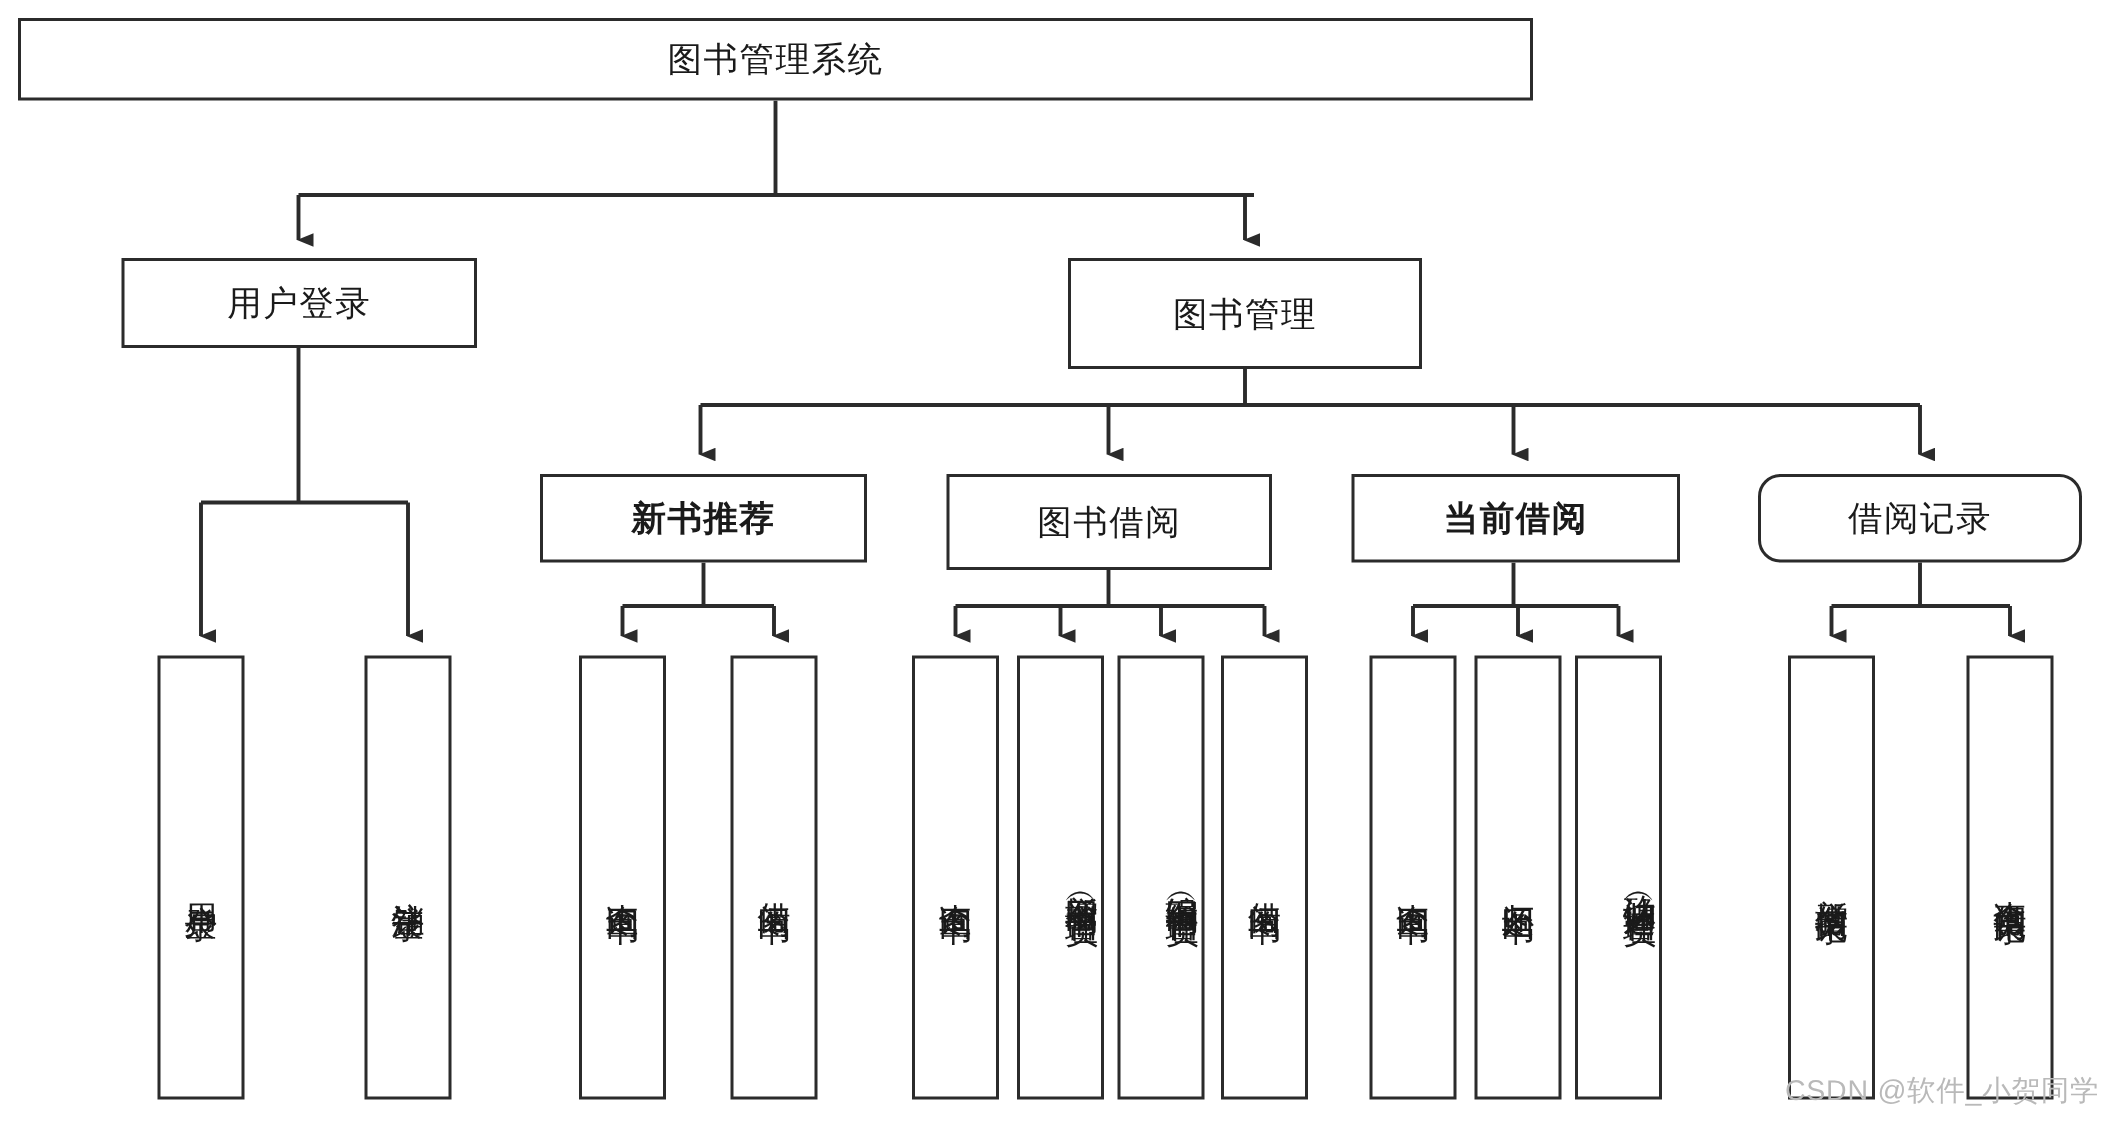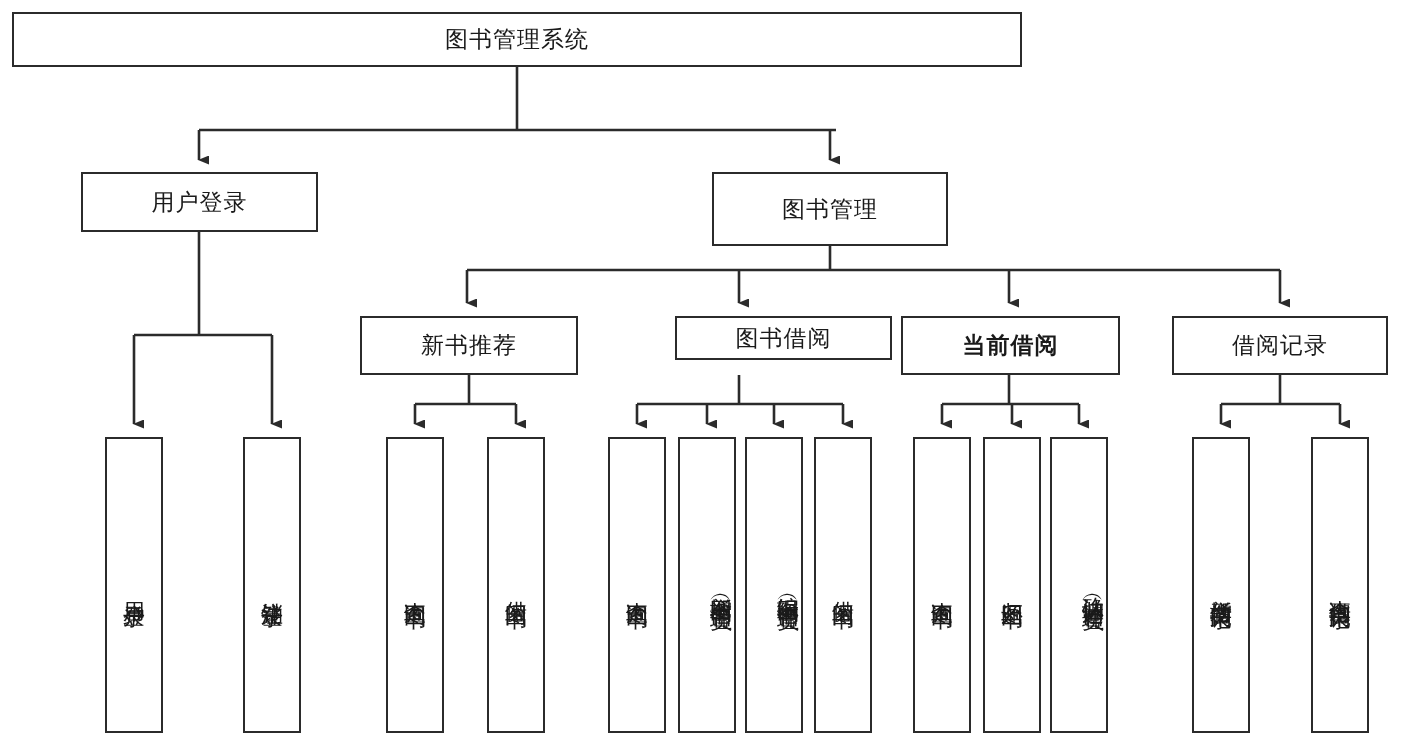--- a/index.html
+++ b/index.html
@@ -126,30 +126,30 @@
     <span>图书管理系统</span>
   </div>
 
   <div class="node horizontal" style="left:81px; top:172px; width:237px; height:60px;">
     <span>用户登录</span>
   </div>
   <div class="node horizontal" style="left:712px; top:172px; width:236px; height:74px;">
     <span>图书管理</span>
   </div>
 
-  <div class="node horizontal" style="left:360px; top:316px; width:218px; height:59px;">
+  <div class="node horizontal" style="left:360px; top:316px; width:218px; height:59px;font-weight:bold;">
     <span>新书推荐</span>
   </div>
-  <div class="node horizontal" style="left:631px; top:316px; width:217px; height:44px;margin-left:44px;">
+  <div class="node horizontal" style="left:631px; top:316px; width:217px; height:64px;">
     <span>图书借阅</span>
   </div>
   <div class="node horizontal" style="left:901px; top:316px; width:219px; height:59px;font-weight:bold;">
     <span>当前借阅</span>
   </div>
-  <div class="node horizontal" style="left:1172px; top:316px; width:216px; height:59px;">
+  <div class="node horizontal" style="left:1172px; top:316px; width:216px; height:59px;border-radius:15px;">
     <span>借阅记录</span>
   </div>
 
   <div class="node vertical" style="left:105px; top:437px; width:58px; height:296px; align-items:center;">
     <span>用户登录</span>
   </div>
   <div class="node vertical" style="left:243px; top:437px; width:58px; height:296px; align-items:center;">
     <span>注销登录</span>
   </div>
 
@@ -183,14 +183,15 @@
     <span>确认归还（管理员）</span>
   </div>
 
   <div class="node vertical" style="left:1192px; top:437px; width:58px; height:296px; align-items:center;">
     <span>新增借阅记录</span>
   </div>
   <div class="node vertical" style="left:1311px; top:437px; width:58px; height:296px; align-items:center;">
     <span>查询借阅记录</span>
   </div>
 
+  <div class="watermark" style="left:1190px; top:714px;">CSDN @软件_小贺同学</div>
 
 </div>
 
 </body></html>

